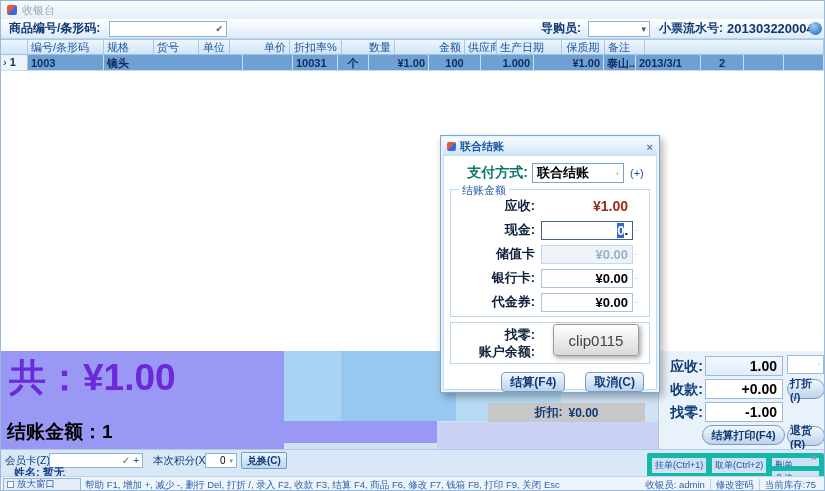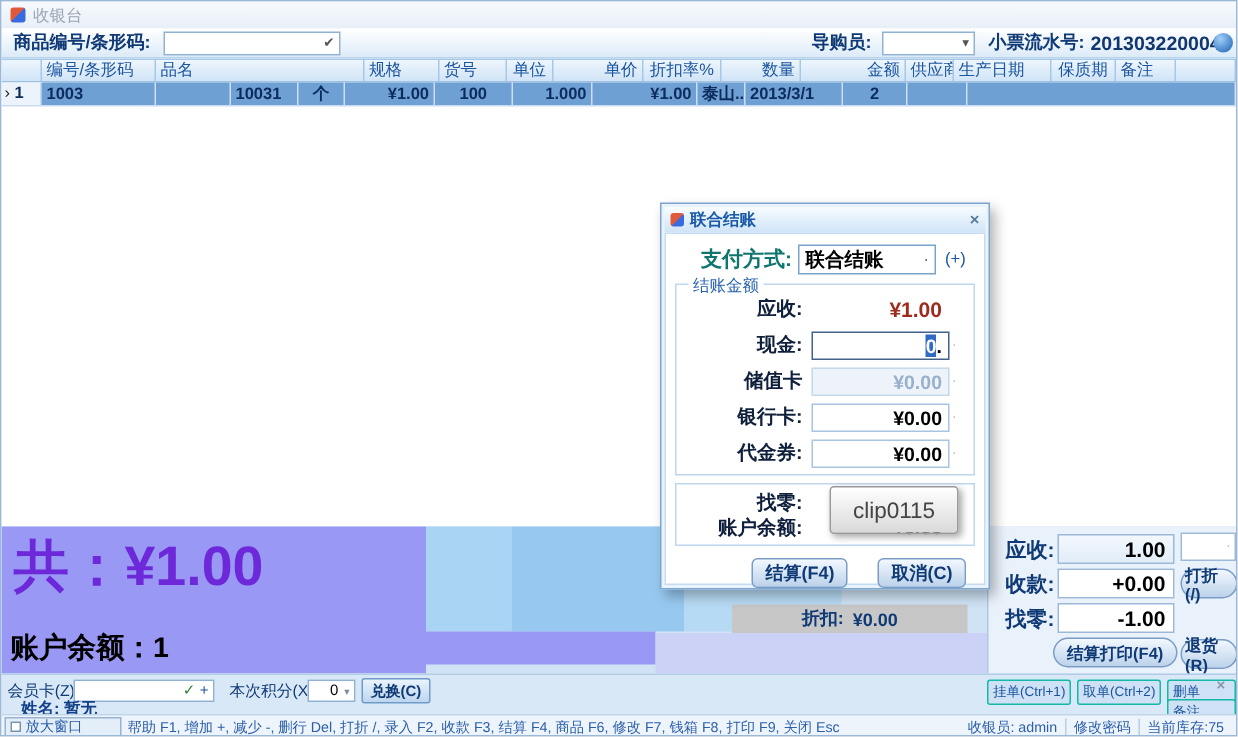--- a/index.html
+++ b/index.html
@@ -111,22 +111,22 @@
   .m-card-input { position:absolute; left:48px; top:3px; width:94px; height:15px; background:#fff;
     border:1px solid #8fb2d4; display:flex; align-items:center; justify-content:flex-end; gap:3px; padding:0 3px; font-size:10px; }
   .m-points-label { position:absolute; left:152px; top:4px; }
   .m-points-field { position:absolute; left:204px; top:3px; width:32px; height:15px; background:#fff;
     border:1px solid #8fb2d4; display:flex; align-items:center; justify-content:flex-end; gap:2px; padding:0 3px;
     font-size:10px; color:#000; }
   .m-exch-btn { position:absolute; left:240px; top:2px; height:17px; font-size:10px; padding:0 5px;
     background:linear-gradient(#eaf4fd,#bdd6ef); border:1px solid #6f9cc8; border-radius:2px;
     color:#0f3a75; font-weight:bold; display:flex; align-items:center; }
   .m-name { position:absolute; left:13px; top:15px; font-size:11px; font-weight:bold; color:#13408a; }
-  .sbtn { position:absolute; font-size:9px; color:#1b55a0; background:#cfe2f5; border:1px solid #14b8a6;
-    border-radius:2px; padding:1px 3px;margin-left:11px; }
+  .sbtn { position:absolute; font-size:9px; color:#1b55a0; background:#cfe2f5; border:5px solid #14b8a6;
+    border-radius:2px; padding:1px 3px; }
   .m-close { position:absolute; left:810px; top:2px; color:#8a98a8; font-size:10px; font-weight:bold; }
   
   .sbar { position:absolute; left:0; top:475px; width:100%; height:16px; background:#eef4fb;
     border-top:1px solid #c2d6ea; font-size:9.5px; color:#2b5faa; }
   .zoom-box { position:absolute; left:2px; top:1px; width:78px; height:13px; border:1px solid #9ab4d0;
     background:#e4eef8; display:flex; align-items:center; gap:3px; padding:0 3px; }
   .cb { width:7px; height:7px; border:1px solid #7a94b0; background:#fff; }
   .help-text { position:absolute; left:84px; top:2px; width:500px; white-space:nowrap; overflow:hidden; }
   .sbar-right { position:absolute; right:3px; top:2px; display:flex;text-align:right; }
   .sbar-right .seg { border-left:1px solid #b8cfe6; padding:0 5px; white-space:nowrap; }
@@ -153,40 +153,40 @@
     </div>
     <span class="lbl tb-receipt-label">小票流水号:</span>
     <span class="tb-receipt-no">201303220004</span>
     <span class="info-ico"></span>
   </div>
 
   <div class="grid">
     <div class="hdr-row">
       <div class="hc c0"></div>
       <div class="hc c1">编号/条形码</div>
-      <div class="hc c2">品名</div>
       <div class="hc c3">规格</div>
       <div class="hc c4">货号</div>
       <div class="hc c5">单位</div>
       <div class="hc c6">单价</div>
       <div class="hc c7">折扣率%</div>
       <div class="hc c8">数量</div>
       <div class="hc c9">金额</div>
       <div class="hc c10">供应商</div>
       <div class="hc c11">生产日期</div>
       <div class="hc c12">保质期</div>
       <div class="hc c13">备注</div>
       <div class="hc cfill"></div>
     </div>
     <div class="data-row">
       <div class="dc c0 gutter">
         <span class="ptr">›</span>
         <span>1</span>
       </div>
       <div class="dc c1">1003</div>
+      <div class="dc c2">镜头</div>
       <div class="dc c3"></div>
       <div class="dc c4">10031</div>
       <div class="dc c5">个</div>
       <div class="dc c6">¥1.00</div>
       <div class="dc c7">100</div>
       <div class="dc c8">1.000</div>
       <div class="dc c9">¥1.00</div>
       <div class="dc c10">泰山...</div>
       <div class="dc c11">2013/3/1</div>
       <div class="dc c12">2</div>
@@ -200,21 +200,21 @@
     <div class="band-a"></div>
     <div class="band-b"></div>
     <div class="band-c"></div>
     <div class="purple-band"></div>
     <div class="lavender"></div>
 
     <div class="total-line">
       <span>共：</span><span>¥1.00</span>
     </div>
     <div class="qty-line">
-      <span>账户余额：</span><span>1</span>
+      <span>结账金额：</span><span>1</span>
     </div>
 
     <div class="disc-bar">
       <span>折扣:</span>
       <span>¥0.00</span>
     </div>
 
     <div class="panel">
       <span class="prow-label" style="left:2px; top:7px;">应收:</span>
       <div class="pfield ro" style="top:5px;">1.00</div>

